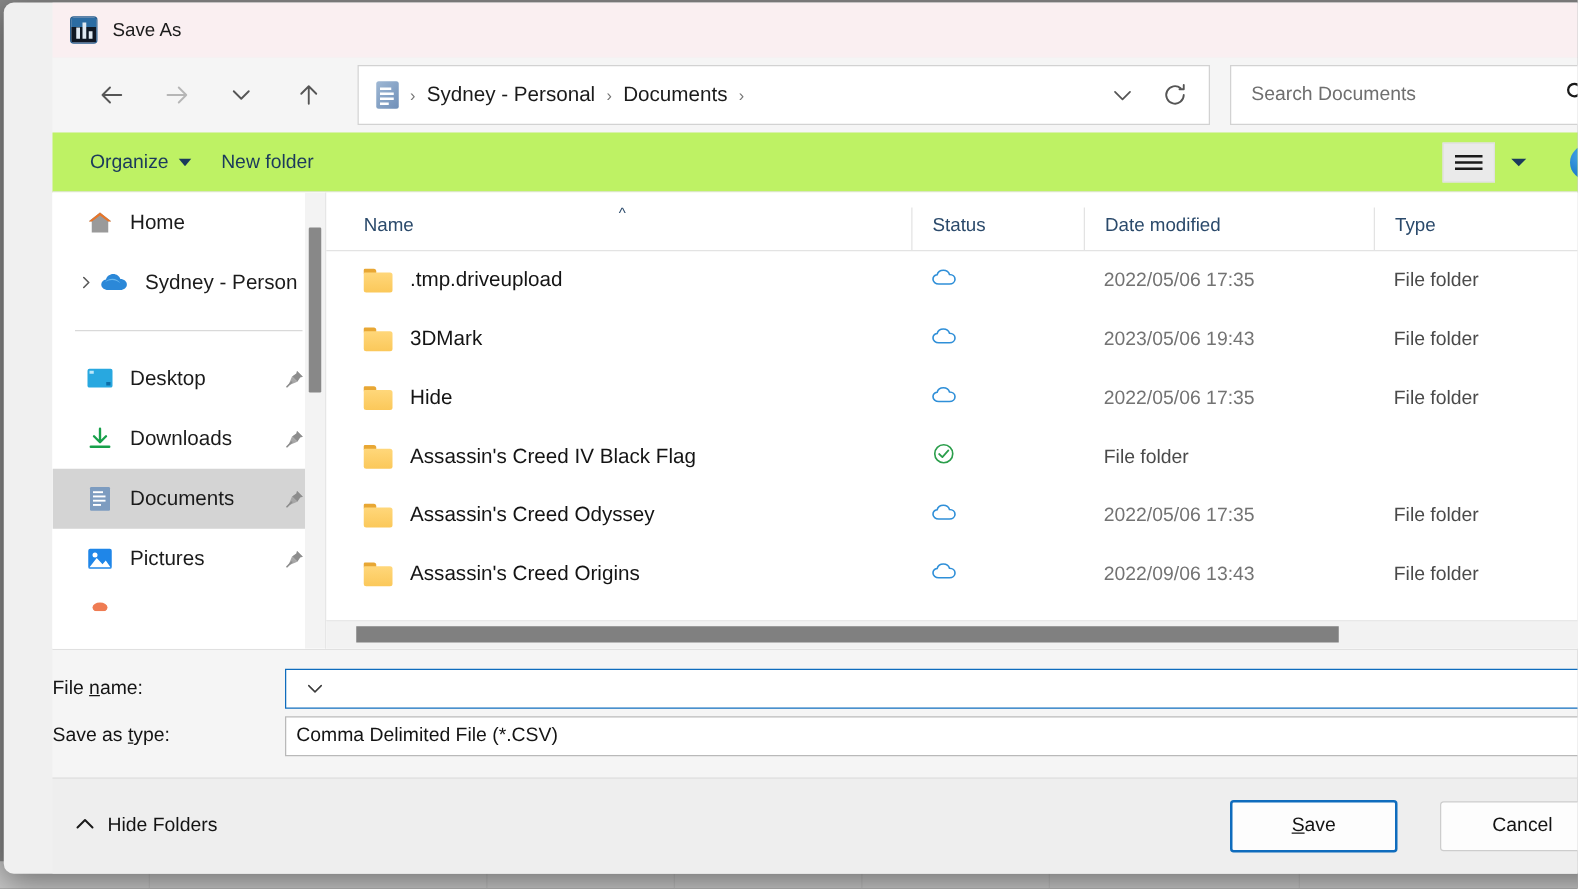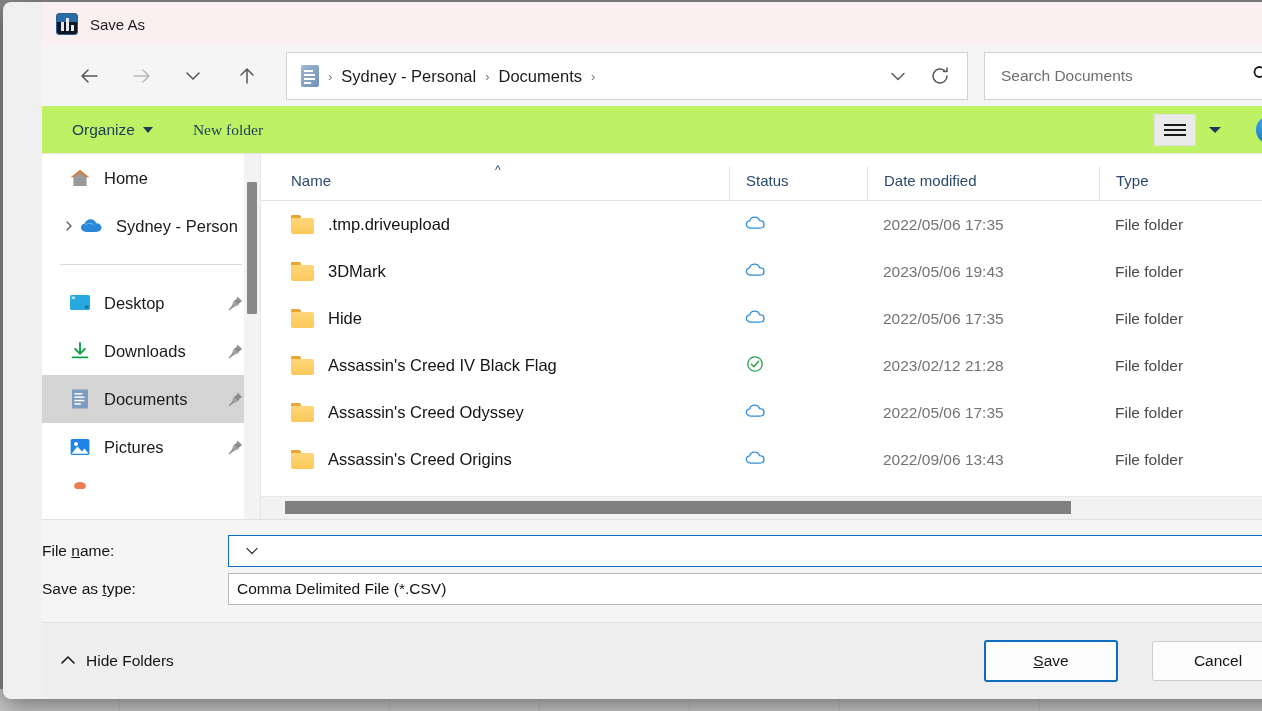--- a/index.html
+++ b/index.html
@@ -152,21 +152,21 @@
     padding: 0 14px 0 0;
     box-sizing:border-box;
     border-bottom: 1px solid #e4e4e4;
   }
   .tb-item {
     font-size: 15.5px; color:#1b3a5c;
     display:flex; align-items:center; gap:8px;
     padding: 5px 8px; cursor:default; white-space:nowrap;
   }
   .tb-organize { margin-left: 22px; }
-  .tb-newfolder { margin-left: 24px; font-family: Liberation Serif, serif; }
+  .tb-newfolder { margin-left: 8px; }
   .caret-dn {
     width:0;height:0;border-left:5px solid transparent;border-right:5px solid transparent;
     border-top:6px solid #1b3a5c; display:inline-block;
   }
   .tb-spacer { flex:1 1 auto; }
   .view-btn {
     width:42px;height:32px; background:#eaeaea; border:1px solid #e0e0e0;
     display:flex;align-items:center;justify-content:center; cursor:default;
     box-sizing:border-box;
   }
@@ -655,21 +655,20 @@
             <span class="fname">Assassin's Creed IV Black Flag</span>
           </div>
           <div class="c-status">
             <span>
               <svg width="20" height="20" viewBox="0 0 20 20">
                 <circle cx="10" cy="10" r="7.2" fill="none" stroke="#2b9e4b" stroke-width="1.3"></circle>
                 <path d="M6.3 10.2 L8.9 12.7 L13.7 7.3" fill="none" stroke="#2b9e4b" stroke-width="1.4" stroke-linecap="round" stroke-linejoin="round"></path>
               </svg>
             </span>
           </div>
-          <div class="c-date">2023/02/12 21:28</div>
           <div class="c-type">File folder</div>
         </div>
 
         <div class="frow">
           <div class="c-name">
             <span class="folder-ico">
                 <span class="tab"></span>
                 <span class="body"></span>
               </span>
             <span class="fname">Assassin's Creed Odyssey</span>

